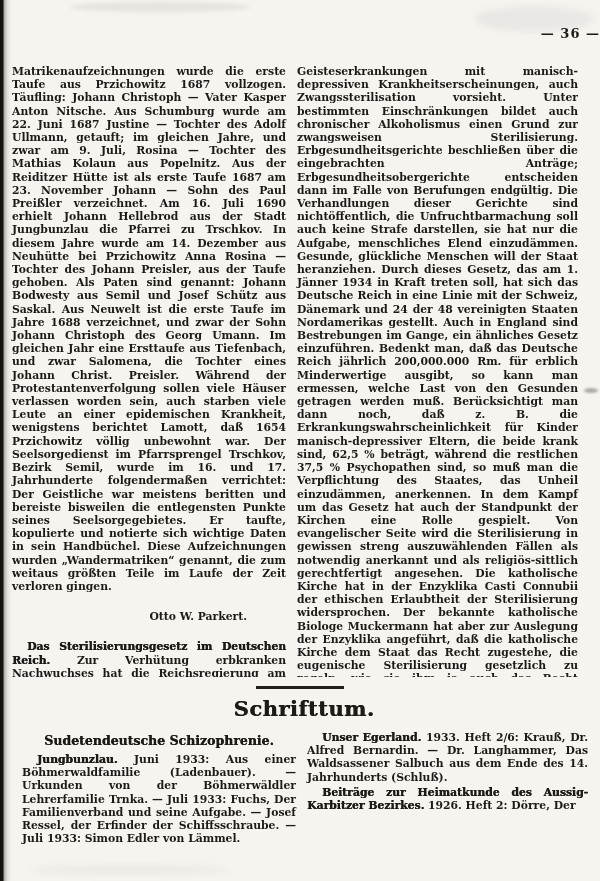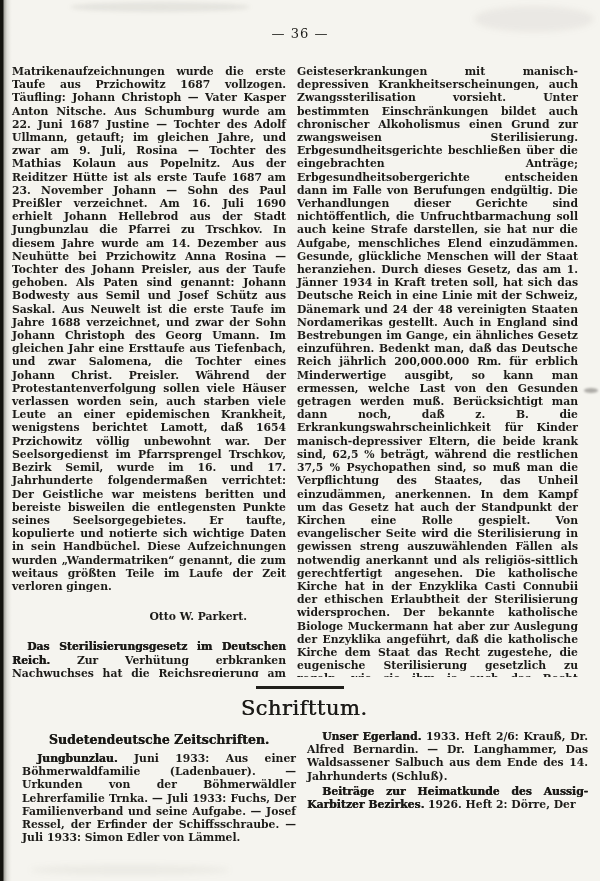--- a/index.html
+++ b/index.html
@@ -19,24 +19,24 @@
     background:linear-gradient(90deg,#14130f 0px,#14130f 3px,rgba(70,68,60,.45) 4px,rgba(120,118,108,.18) 7px,rgba(140,138,128,.05) 10px,transparent 12px);
     pointer-events:none;
   }
   .smudge{position:absolute;border-radius:50%;pointer-events:none;}
   .smudge.a{left:70px;top:2px;width:180px;height:10px;background:rgba(90,88,80,.10);filter:blur(2px);}
   .smudge.b{right:6px;top:6px;width:120px;height:26px;background:rgba(110,108,100,.08);filter:blur(3px);}
   .smudge.c{right:2px;top:388px;width:14px;height:5px;background:rgba(40,38,34,.35);filter:blur(1px);}
   .smudge.d{left:30px;bottom:6px;width:200px;height:10px;background:rgba(110,108,100,.07);filter:blur(3px);}
 
   .pageno{
-    text-align:center;
+    text-align:right;
     padding-top:26px;
     font-size:13px;
-    font-weight:normal;
+    font-weight:bold;
     letter-spacing:1px;
   }
   .main{
     display:flex;
     gap:11px;
     padding:24px 12px 0 12px;
     height:612px;
     overflow:hidden;
     box-sizing:content-box;
   }
@@ -62,21 +62,21 @@
   }
   .indent{text-indent:15px;}
   .rule{
     width:88px;height:3px;
     background:#201f1b;
     margin:9px auto 7px auto;
   }
   .schrift-title{
     text-align:center;
     font-size:21px;
-    font-weight:normal;
+    font-weight:bold;
     margin:0 0 10px 8px;
     text-shadow:0.5px 0 0 currentColor;
     letter-spacing:0.5px;
   }
   .bottom{
     display:flex;
     gap:11px;
     padding:0 12px 0 22px;
   }
   .sub-head{
@@ -109,21 +109,21 @@
     <div class="col-r">
       <p class="body-text">Geisteserkrankungen mit manisch-depressiven Krankheitserscheinungen, auch Zwangssterilisation vorsieht. Unter bestimmten Einschränkungen bildet auch chronischer Alkoholismus einen Grund zur zwangsweisen Sterilisierung. Erbgesundheitsgerichte beschließen über die eingebrachten Anträge; Erbgesundheitsobergerichte entscheiden dann im Falle von Berufungen endgültig. Die Verhandlungen dieser Gerichte sind nichtöffentlich, die Unfruchtbarmachung soll auch keine Strafe darstellen, sie hat nur die Aufgabe, menschliches Elend einzudämmen. Gesunde, glückliche Menschen will der Staat heranziehen. Durch dieses Gesetz, das am 1. Jänner 1934 in Kraft treten soll, hat sich das Deutsche Reich in eine Linie mit der Schweiz, Dänemark und 24 der 48 vereinigten Staaten Nordamerikas gestellt. Auch in England sind Bestrebungen im Gange, ein ähnliches Gesetz einzuführen. Bedenkt man, daß das Deutsche Reich jährlich 200,000.000 Rm. für erblich Minderwertige ausgibt, so kann man ermessen, welche Last von den Gesunden getragen werden muß. Berücksichtigt man dann noch, daß z. B. die Erkrankungswahrscheinlichkeit für Kinder manisch-depressiver Eltern, die beide krank sind, 62,5 % beträgt, während die restlichen 37,5 % Psychopathen sind, so muß man die Verpflichtung des Staates, das Unheil einzudämmen, anerkennen. In dem Kampf um das Gesetz hat auch der Standpunkt der Kirchen eine Rolle gespielt. Von evangelischer Seite wird die Sterilisierung in gewissen streng auszuwählenden Fällen als notwendig anerkannt und als religiös-sittlich gerechtfertigt angesehen. Die katholische Kirche hat in der Enzyklika Casti Connubii der ethischen Erlaubtheit der Sterilisierung widersprochen. Der bekannte katholische Biologe Muckermann hat aber zur Auslegung der Enzyklika angeführt, daß die katholische Kirche dem Staat das Recht zugestehe, die eugenische Sterilisierung gesetzlich zu regeln, wie sie ihm ja auch das Recht zubillige, eine Schwangerschaftsunterbrechung aus medizinischer Indikation anzuerkennen.</p>
     </div>
   </div>
 
   <div class="rule"></div>
   <h1 class="schrift-title">Schrifttum.</h1>
 
   <div class="bottom">
     <div class="col-l">
-      <div class="sub-head">Sudetendeutsche Zeitschriften.</div>
+      <div class="sub-head">Sudetendeutsche Schizophrenie.</div>
       <p class="body-text indent entry"><span class="lead">Jungbunzlau.</span> <span>Juni 1933: Aus einer Böhmerwaldfamilie (Ladenbauer). — Urkunden von der Böhmerwäldler Lehrerfamilie Trnka. — Juli 1933: Fuchs, Der Familienverband und seine Aufgabe. — Josef Ressel, der Erfinder der Schiffsschraube. — Juli 1933: Simon Edler von Lämmel.</span></p>
     </div>
     <div class="col-r">
       <p class="body-text indent entry"><span class="lead">Unser Egerland.</span> <span>1933. Heft 2/6: Krauß, Dr. Alfred Bernardin. — Dr. Langhammer, Das Waldsassener Salbuch aus dem Ende des 14. Jahrhunderts (Schluß).</span></p>
       <p class="body-text indent entry"><span class="lead">Beiträge zur Heimatkunde des Aussig-Karbitzer Bezirkes.</span> <span>1926. Heft 2: Dörre, Der</span></p>
     </div>
   </div>
 </div>
 
 </body></html>

